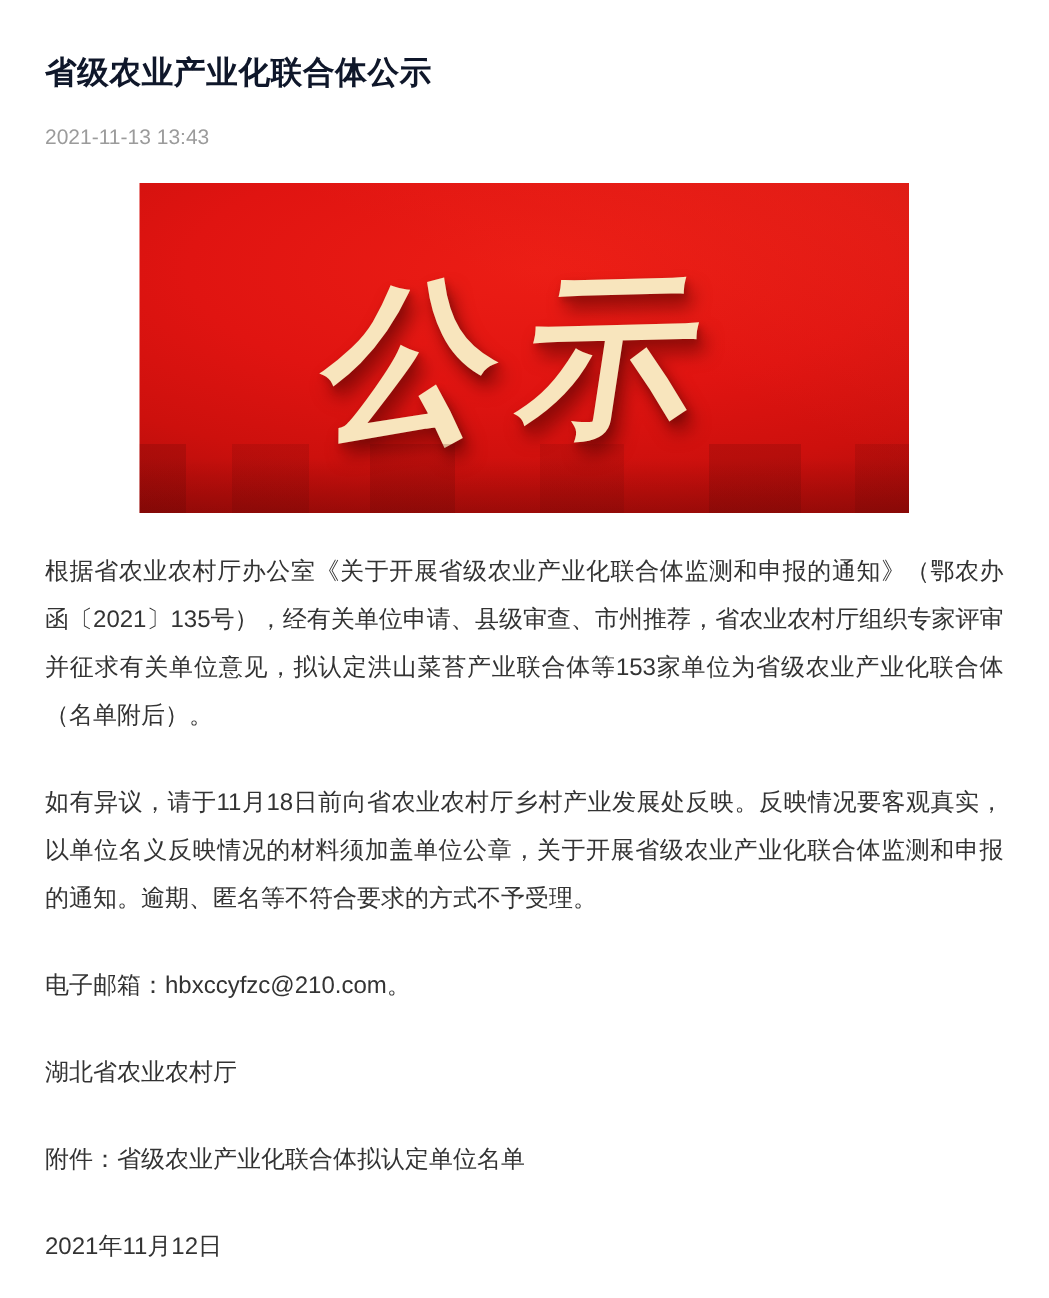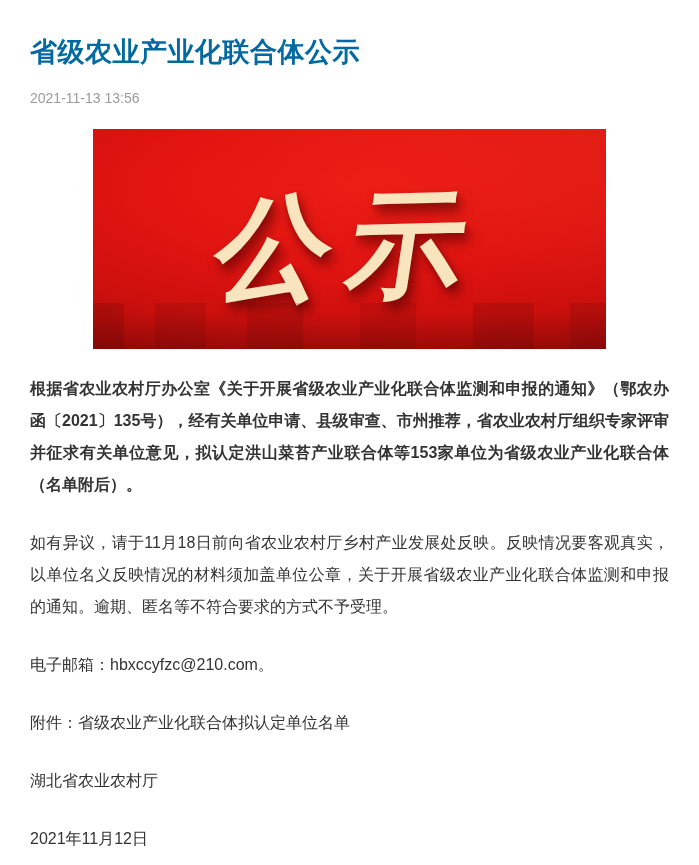--- a/index.html
+++ b/index.html
@@ -9,24 +9,24 @@
   }
   body {
     width: 699px;
     font-family: "Liberation Sans", "DejaVu Sans", sans-serif;
   }
   .article {
     padding: 36px 30px 10px 30px;
   }
   .page-title {
     margin: 0;
-    font-size: 27px;
+    font-size: 21px;
     line-height: 1.2;
     font-weight: 700;
-    color: #0369a1;
+    color: #0f172a;
     letter-spacing: 0.5px;
   }
   .pub-date {
     margin-top: 22px;
     font-size: 14px;
     line-height: 1.2;
     color: #9b9b9b;
   }
   .banner {
     position: relative;
@@ -86,38 +86,37 @@
   }
   .body-text p {
     margin: 26px 0 0 0;
     font-size: 16px;
     line-height: 2;
     color: #333333;
     text-align: justify;
   }
   .body-text p.first {
     margin-top: 24px;
-    font-weight: bold;
   }
 </style>
 </head>
 <body>
 
 <div class="article">
 
   <h1 class="page-title">省级农业产业化联合体公示</h1>
 
-  <div class="pub-date">2021-11-13 13:56</div>
+  <div class="pub-date">2021-11-13 13:43</div>
 
   <div class="banner">
     <span class="banner-text">公示</span>
   </div>
 
   <div class="body-text">
     <p class="first">根据省农业农村厅办公室《关于开展省级农业产业化联合体监测和申报的通知》（鄂农办函〔2021〕135号），经有关单位申请、县级审查、市州推荐，省农业农村厅组织专家评审并征求有关单位意见，拟认定洪山菜苔产业联合体等153家单位为省级农业产业化联合体（名单附后）。</p>
     <p>如有异议，请于11月18日前向省农业农村厅乡村产业发展处反映。反映情况要客观真实，以单位名义反映情况的材料须加盖单位公章，关于开展省级农业产业化联合体监测和申报的通知。逾期、匿名等不符合要求的方式不予受理。</p>
     <p>电子邮箱：hbxccyfzc@210.com。</p>
+    <p>湖北省农业农村厅</p>
     <p>附件：省级农业产业化联合体拟认定单位名单</p>
-    <p>湖北省农业农村厅</p>
     <p>2021年11月12日</p>
   </div>
 
 </div>
 
 </body></html>

